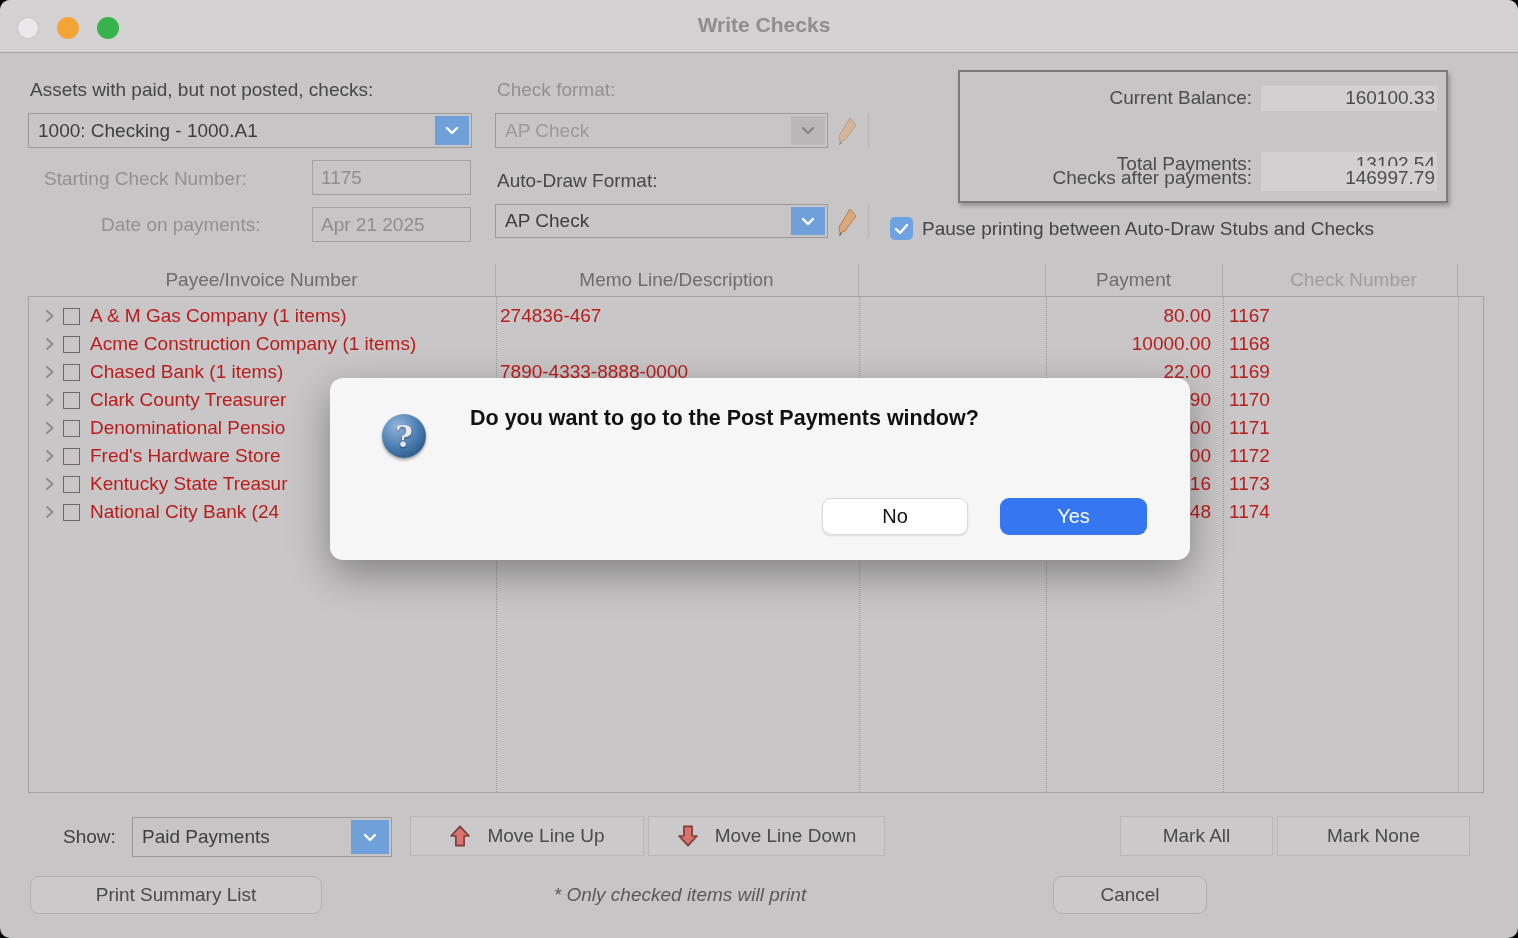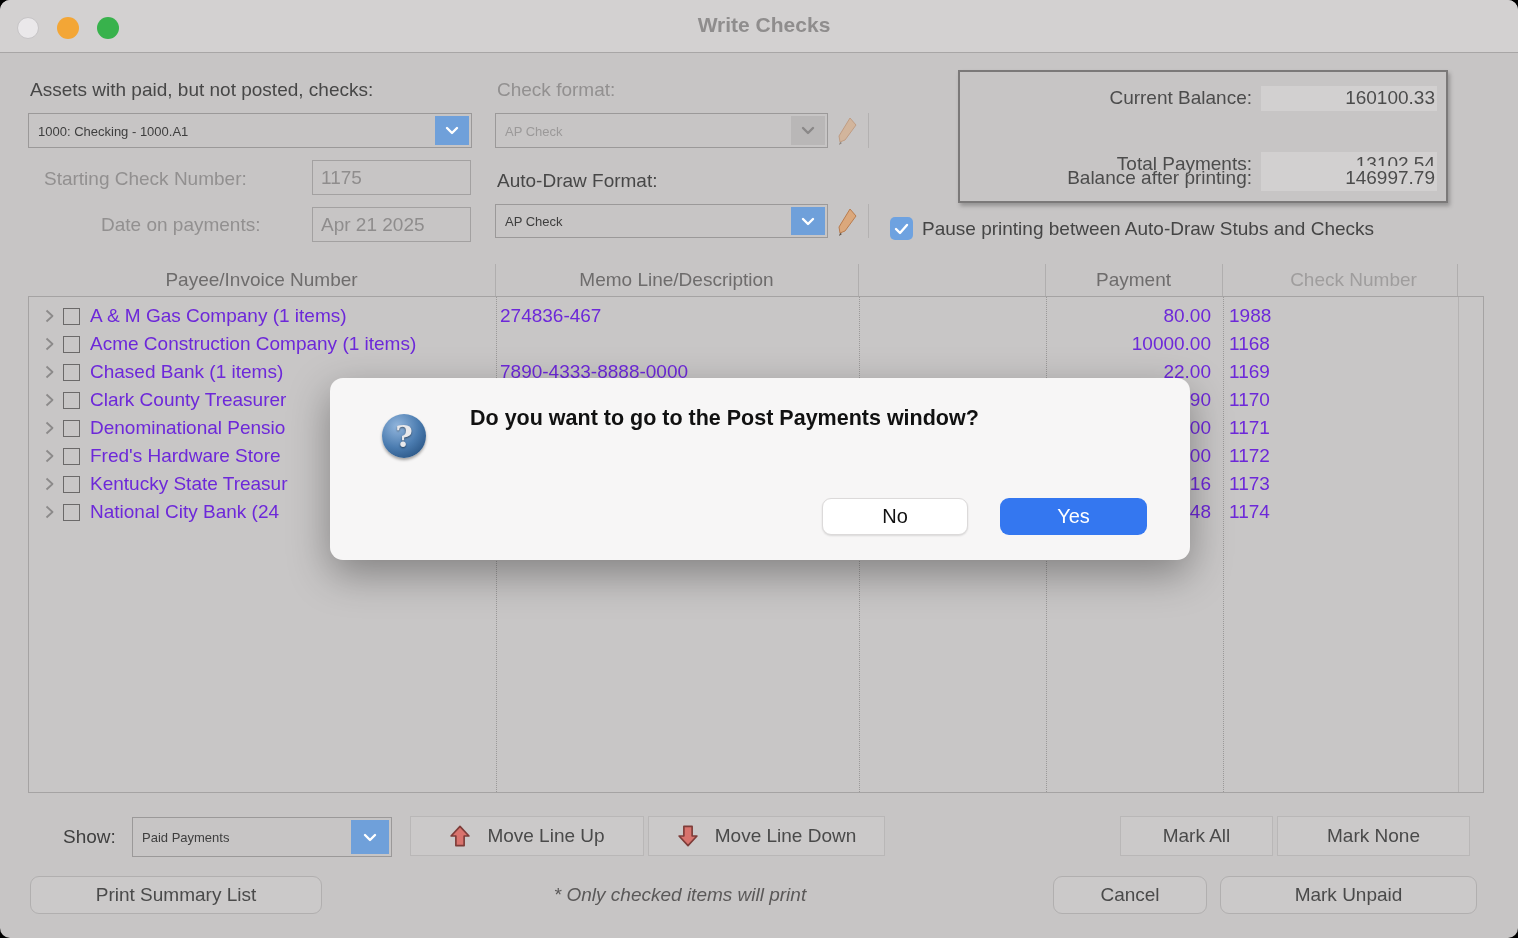--- a/index.html
+++ b/index.html
@@ -11,21 +11,21 @@
   .title{position:absolute;left:10px;right:0;top:13px;text-align:center;font-size:21px;font-weight:bold;color:#8f8d8d;}
   .tl{position:absolute;top:17px;width:22px;height:22px;border-radius:50%;}
   .tl.close{left:17px;background:#eae8ea;border:1px solid #c6c4c6;box-sizing:border-box;}
   .tl.min{left:57px;background:#f3a636;}
   .tl.max{left:97px;background:#38b24c;}
 
   
   .lbl{position:absolute;font-size:19px;color:#474747;white-space:nowrap;}
   .lbl.dis{color:#929090;}
   .combo{position:absolute;border:1px solid #9b9999;box-sizing:border-box;background:transparent;}
-  .combo .cv{position:absolute;left:9px;top:50%;transform:translateY(-50%);font-size:13px;color:#3e3e3e;white-space:nowrap;}
+  .combo .cv{position:absolute;left:9px;top:50%;transform:translateY(-50%);font-size:19px;color:#3e3e3e;white-space:nowrap;}
   .combo.dis .cv{color:#9b9999;}
   .combo .cbtn{position:absolute;right:2px;top:2px;bottom:2px;width:34px;background:#6fa0da;display:flex;align-items:center;justify-content:center;}
   .combo.dis .cbtn{background:#b9b7b7;}
   .field{position:absolute;border:1px solid #a3a1a1;box-sizing:border-box;}
   .field .fv{position:absolute;left:8px;top:50%;transform:translateY(-50%);font-size:19px;color:#8f8d8d;white-space:nowrap;}
   .pencil{position:absolute;width:22px;height:30px;}
   .vdiv{position:absolute;width:1px;background:#b3b1b1;}
 
   
   .balbox{position:absolute;left:958px;top:70px;width:490px;height:133px;border:2px solid #7b7979;box-sizing:border-box;box-shadow:2px 3px 4px rgba(0,0,0,0.25);}
@@ -38,21 +38,21 @@
   .pausebox{position:absolute;left:890px;top:217px;width:23px;height:23px;border-radius:5px;background:#6ea2e0;display:flex;align-items:center;justify-content:center;}
 
   
   .thead{position:absolute;left:28px;top:264px;width:1456px;height:32px;}
   .thead .hc{position:absolute;top:0;height:32px;display:flex;align-items:center;justify-content:center;font-size:19px;color:#6e6c6c;}
   .thead .hdiv{position:absolute;top:0;bottom:0;width:1px;background:#b0aeae;}
   .tbody{position:absolute;left:28px;top:296px;width:1456px;height:497px;border:1px solid #a5a3a3;box-sizing:border-box;background:#c8c6c6;}
   .colsep{position:absolute;top:0;bottom:0;width:0;border-left:1px dotted #9b9999;}
   .colsep.solid{border-left:1px solid #b5b3b3;}
   .trow{position:absolute;left:0;width:100%;height:28px;}
-  .cell{position:absolute;top:0;height:28px;font-size:19px;color:#6d28d9;display:flex;align-items:center;white-space:nowrap;overflow:hidden;}
+  .cell{position:absolute;top:0;height:28px;font-size:19px;color:#b91c1c;display:flex;align-items:center;white-space:nowrap;overflow:hidden;}
   .cell.payee{left:0;width:467px;}
   .cell.memo{left:467px;width:363px;padding-left:4px;box-sizing:border-box;}
   .cell.due{left:830px;width:187px;}
   .cell.pay{left:1017px;width:177px;justify-content:flex-end;padding-right:12px;box-sizing:border-box;}
   .cell.chk{left:1194px;width:263px;padding-left:6px;box-sizing:border-box;}
   .disc{margin-left:16px;width:10px;display:flex;align-items:center;}
   .cbx{margin-left:8px;width:17px;height:17px;border:1.5px solid #6b6969;box-sizing:border-box;flex:none;}
   .ptext{margin-left:10px;}
 
   
@@ -140,21 +140,21 @@
           <span>160100.33</span>
         </div>
     </div>
     <div class="balrow" style="top:53px;margin-top:26px;">
       <span class="ballbl">Total Payments:</span>
       <div class="balval">
           <span>13102.54</span>
         </div>
     </div>
     <div class="balrow" style="top:93px;">
-      <span class="ballbl">Balance after printing:</span>
+      <span class="ballbl">Checks after payments:</span>
       <div class="balval">
           <span>146997.79</span>
         </div>
     </div>
   </div>
 
   <div class="pausebox">
     <svg width="15" height="12" viewBox="0 0 15 12">
         <polyline points="2,6 6,10 13,2" fill="none" stroke="#ffffff" stroke-width="2.4" stroke-linecap="round" stroke-linejoin="round"></polyline>
       </svg>
@@ -185,21 +185,21 @@
             <svg width="9" height="14" viewBox="0 0 9 14">
               <polyline points="1.5,1.5 7.5,7 1.5,12.5" fill="none" stroke="#8c8a8a" stroke-width="1.8" stroke-linejoin="round"></polyline>
             </svg>
           </span>
           <span class="cbx"></span>
           <span class="ptext">A &amp; M Gas Company (1 items)</span>
         </div>
         <div class="cell memo">274836-467</div>
         <div class="cell due"></div>
         <div class="cell pay">80.00</div>
-        <div class="cell chk">1988</div>
+        <div class="cell chk">1167</div>
       </div>
       <div class="trow" style="top: 33px;">
         <div class="cell payee">
           <span class="disc">
             <svg width="9" height="14" viewBox="0 0 9 14">
               <polyline points="1.5,1.5 7.5,7 1.5,12.5" fill="none" stroke="#8c8a8a" stroke-width="1.8" stroke-linejoin="round"></polyline>
             </svg>
           </span>
           <span class="cbx"></span>
           <span class="ptext">Acme Construction Company (1 items)</span>
@@ -340,17 +340,14 @@
     <span>Mark All</span>
   </div>
 
   <div class="rbtn" style="left:30px;top:876px;width:292px;">
     <span>Print Summary List</span>
   </div>
   <div class="note">* Only checked items will print</div>
   <div class="rbtn" style="left:1053px;top:876px;width:154px;">
     <span>Cancel</span>
   </div>
-  <div class="rbtn" style="left:1220px;top:876px;width:257px;">
-    <span>Mark Unpaid</span>
-  </div>
 
 </div>
 
 </body></html>

